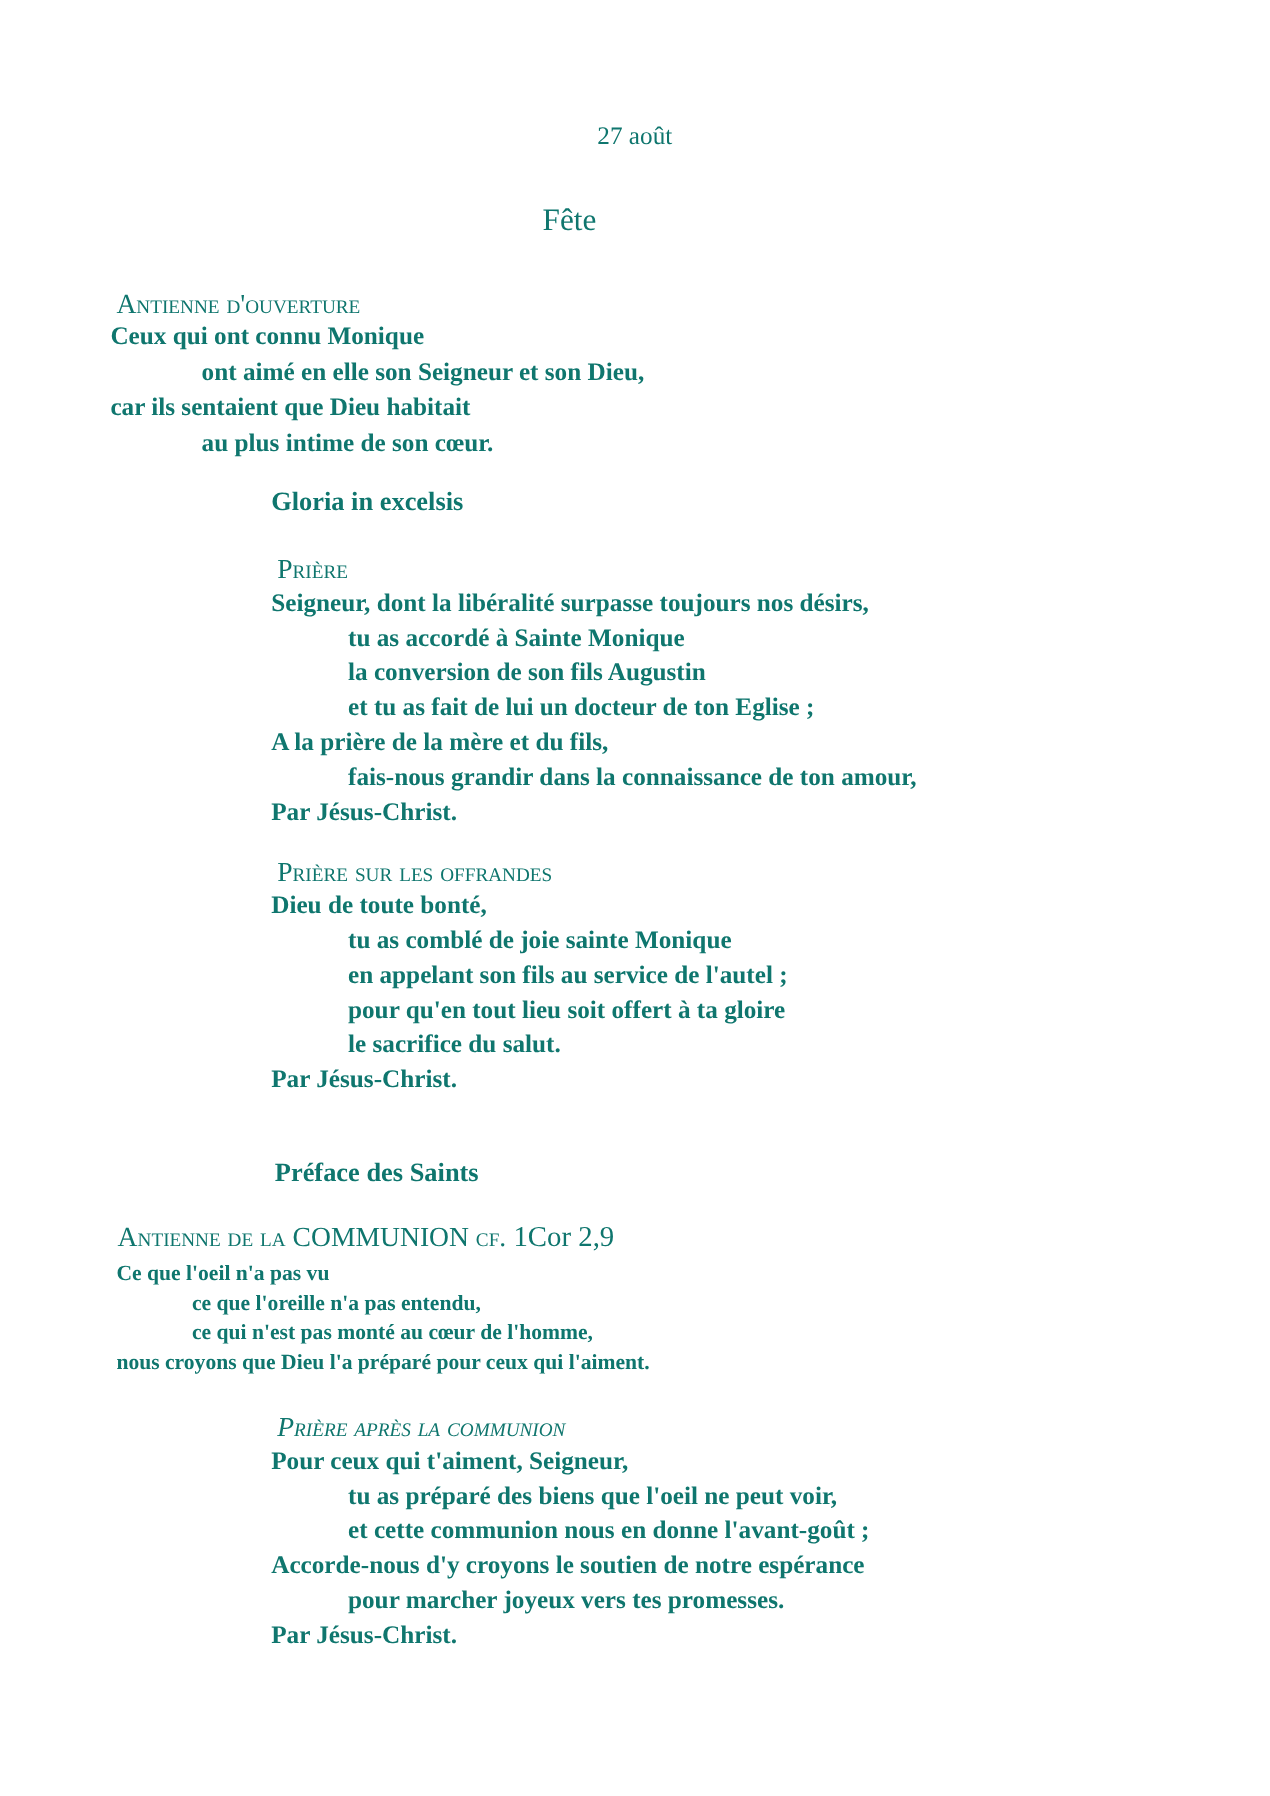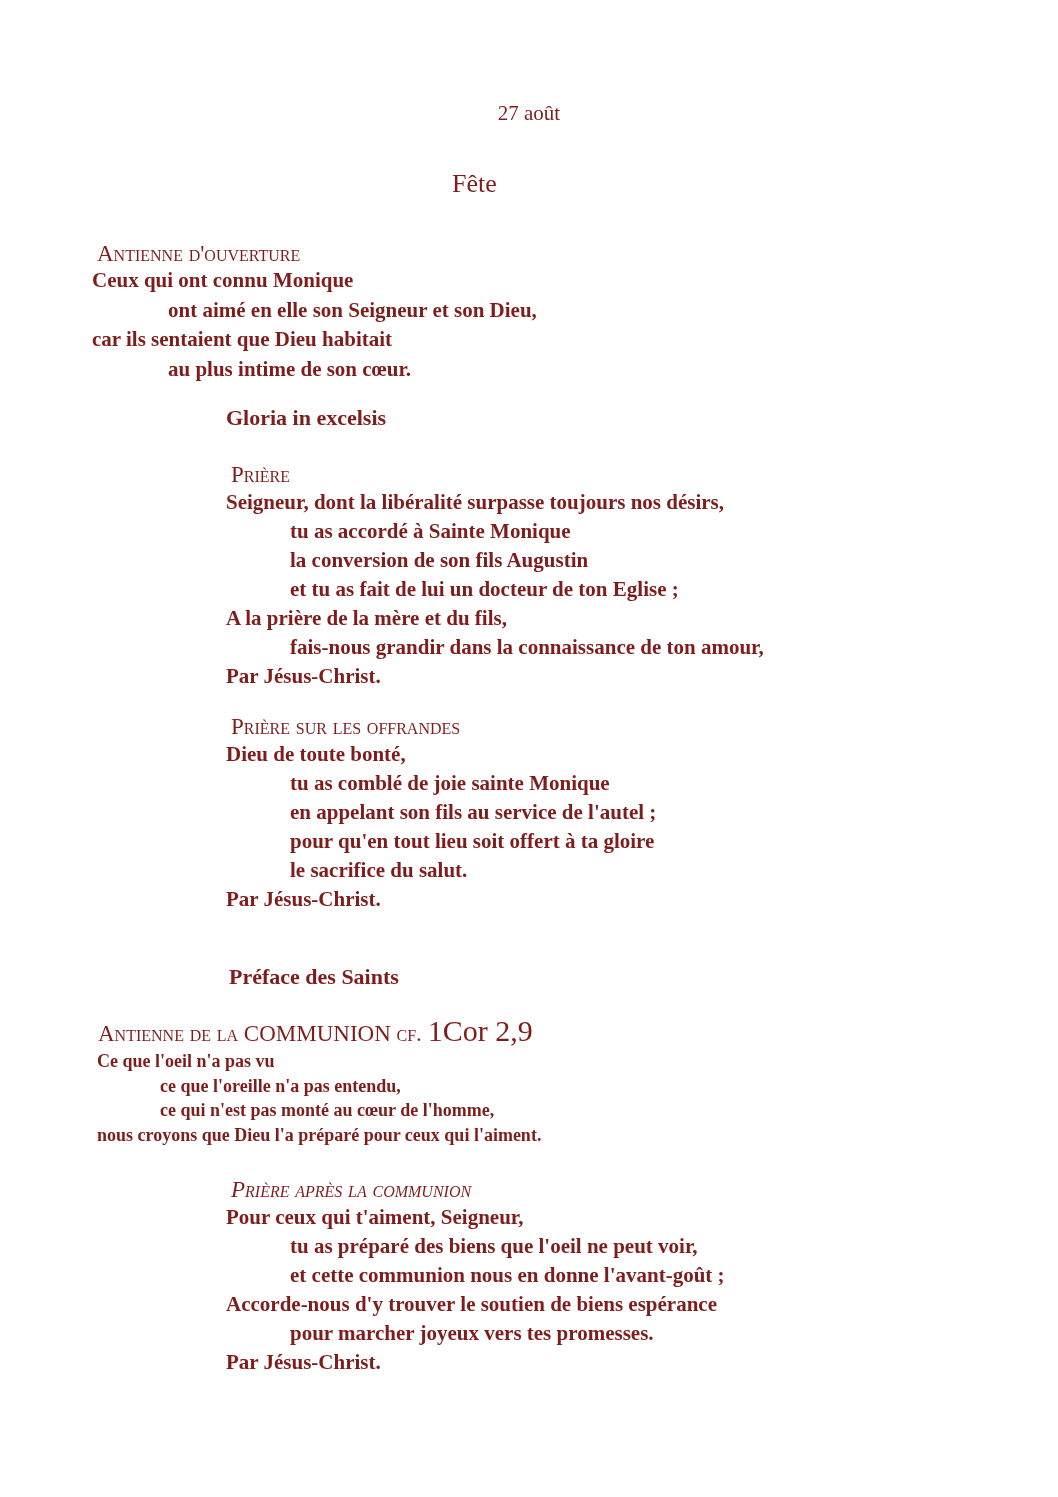--- a/index.html
+++ b/index.html
@@ -5,21 +5,21 @@
   html, body {
     margin: 0;
     padding: 0;
     background: #ffffff;
   }
   .page {
     position: relative;
     width: 1058px;
     height: 1497px;
     background: #ffffff;
-    color: #7f1d1d;
+    color: #0f766e;
     font-family: "Liberation Serif", "DejaVu Serif", serif;
     overflow: hidden;
   }
   .abs { position: absolute; }
 
   
   .date-line {
     top: 100px; left: 0; width: 1058px;
     text-align: center;
     font-size: 21px; line-height: 27px;
@@ -37,21 +37,21 @@
 
   
   .heading {
     font-variant: small-caps;
     font-size: 23px; line-height: 27px;
     font-weight: normal;
     white-space: nowrap;
   }
   .heading .ref {
     font-variant: normal;
-    font-size: 30px;
+    font-size: 24px;
     margin-left: 6px;
   }
 
   
   .note {
     font-size: 22px; line-height: 28px;
     white-space: nowrap;
     font-weight: bold;
   }
 
@@ -136,18 +136,18 @@
     <div class="line indent">ce que l'oreille n'a pas entendu,</div>
     <div class="line indent">ce qui n'est pas monté au cœur de l'homme,</div>
     <div class="line">nous croyons que Dieu l'a préparé pour ceux qui l'aiment.</div>
   </div>
 
   <div class="abs heading" id="hdr-postcomm">Prière après la communion</div>
   <div class="abs lines" id="blk-postcomm">
     <div class="line">Pour ceux qui t'aiment, Seigneur,</div>
     <div class="line indent">tu as préparé des biens que l'oeil ne peut voir,</div>
     <div class="line indent">et cette communion nous en donne l'avant-goût ;</div>
-    <div class="line">Accorde-nous d'y trouver le soutien de biens espérance</div>
+    <div class="line">Accorde-nous d'y croyons le soutien de notre espérance</div>
     <div class="line indent">pour marcher joyeux vers tes promesses.</div>
     <div class="line">Par Jésus-Christ.</div>
   </div>
 
 </div>
 
 </body></html>

